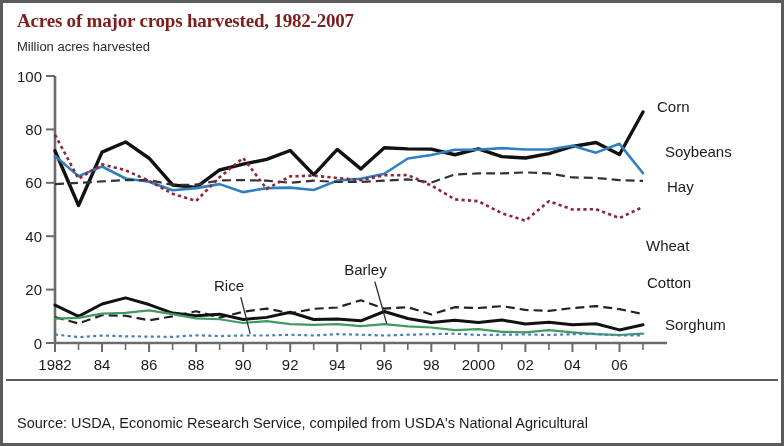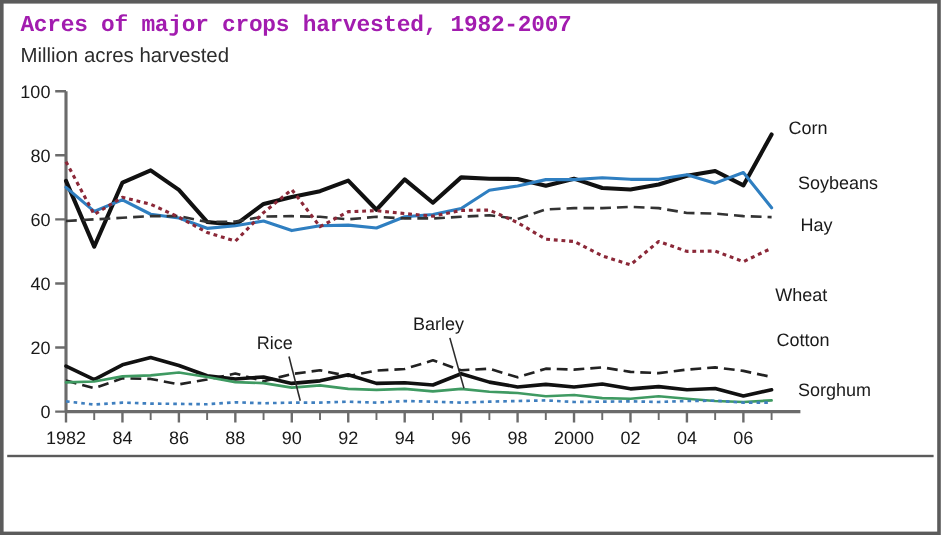--- a/index.html
+++ b/index.html
@@ -13,25 +13,25 @@
     width:784px;height:446px;
     box-sizing:border-box;
     border:3px solid #5b5b5b;
     background:#ffffff;
   }
   .header{
     position:absolute;left:14px;top:6px;right:10px;
   }
   .chart-title{
     font-size:19px;font-weight:bold;letter-spacing:-0.2px;
-    color:#a21caf;margin:0;line-height:24px;
-    font-family:Liberation Mono, monospace;
+    color:#7f1d1d;margin:0;line-height:24px;
+    font-family:Liberation Serif, serif;
   }
   .chart-subtitle{
-    font-size:17px;font-weight:normal;color:#2c2c2c;
+    font-size:13px;font-weight:normal;color:#2c2c2c;
     margin:4px 0 0 0;line-height:19px;
   }
   .plot-wrap{
     position:absolute;left:0;top:58px;width:778px;height:310px;
   }
   .footer{
     position:absolute;left:14px;bottom:10px;right:14px;
     font-size:14.5px;line-height:20px;color:#1d1d1d;
   }
   .footer-sep{
@@ -133,15 +133,16 @@
         <line x1="237.80800000000212" y1="236.076" x2="247.21599999999893" y2="272.922" class="leader"></line>
         <text x="226.04800000000213" y="229.935" text-anchor="middle" class="series-label">Rice</text>
         <line x1="371.87199999999785" y1="220.59" x2="383.6319999999979" y2="262.509" class="leader"></line>
         <text x="362.4640000000011" y="213.915" text-anchor="middle" class="series-label">Barley</text>
       </svg>
   </div>
 
   <div class="footer-sep"></div>
 
   <div class="footer">
+    <div>Source: USDA, Economic Research Service, compiled from USDA's National Agricultural</div>
   </div>
 
 </div>
 
 </body></html>

